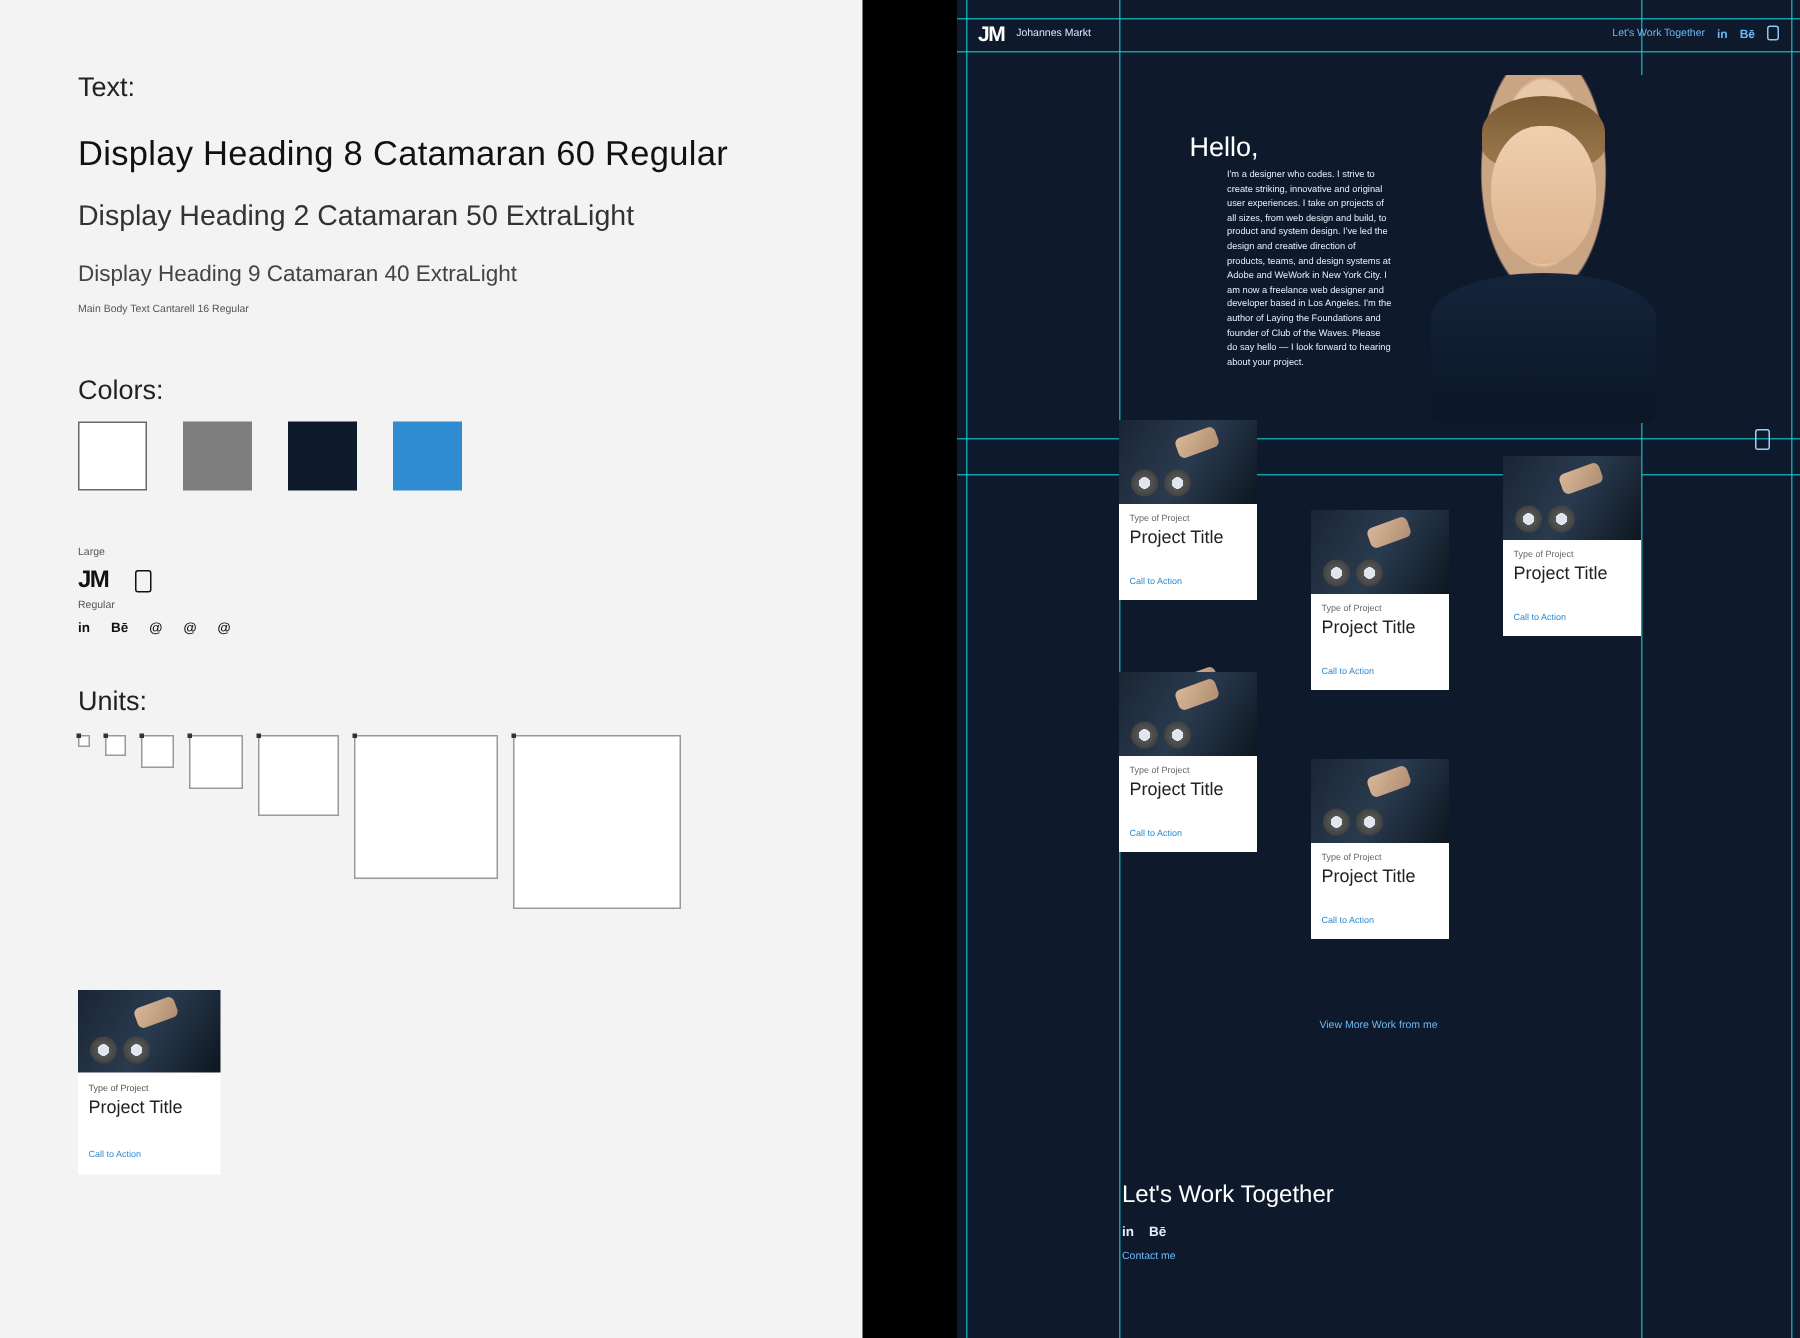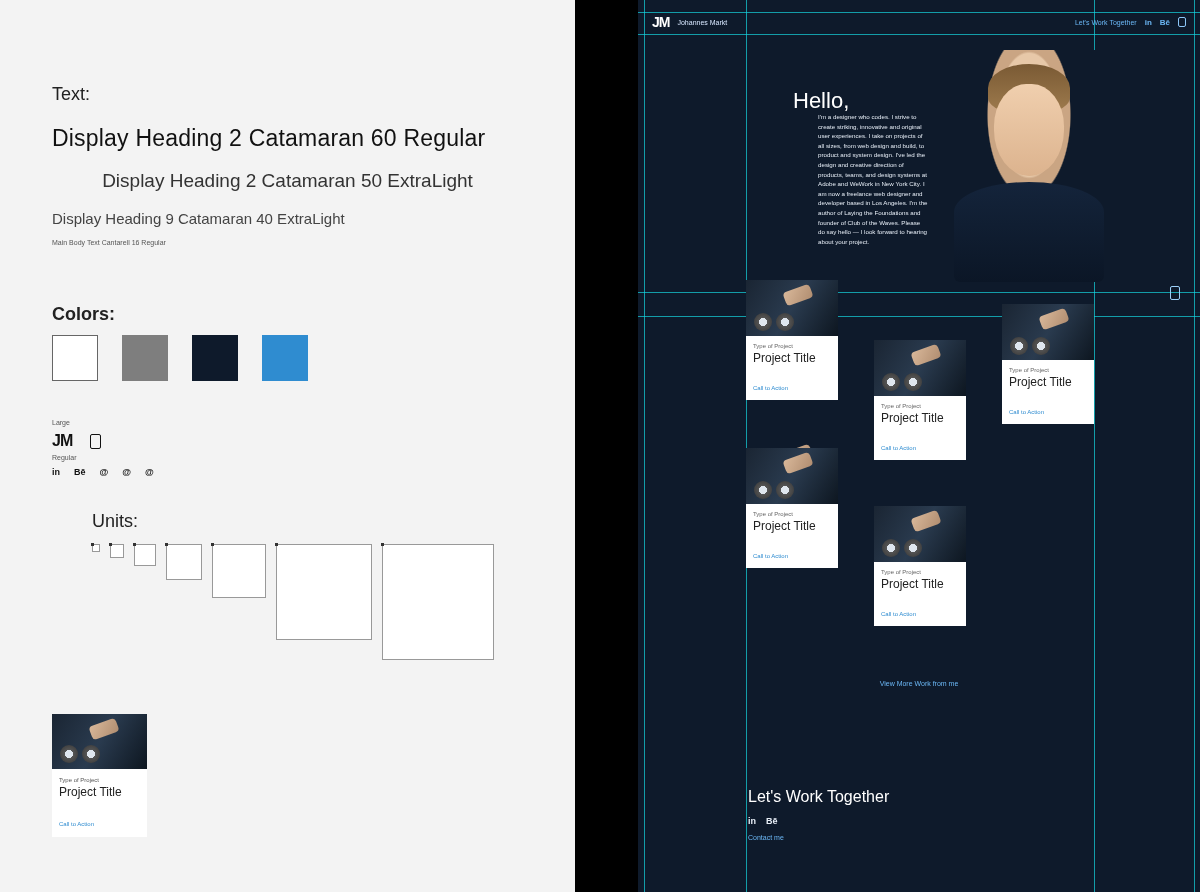--- a/index.html
+++ b/index.html
@@ -4,44 +4,44 @@
 <style>
   * { box-sizing: border-box; margin: 0; padding: 0; }
   html, body { width: 1200px; height: 892px; overflow: hidden; font-family: "Segoe UI", Arial, sans-serif; }
   body { display: flex; background: #000; }
 
   
   .left-board {
     width: 575px; height: 892px; background: #f3f3f3; position: relative;
     padding: 48px 52px 0 52px;
   }
-  .sg-label { font-size: 18px; font-weight: 400; color: #222; margin-top: 36px; }
+  .sg-label { font-size: 18px; font-weight: 400; color: #222; }
   .h1-spec { font-size: 23px; font-weight: 400; color: #111; margin-top: 20px; letter-spacing: .2px; }
-  .h2-spec { font-size: 19px; font-weight: 200; color: #333; margin-top: 18px; text-align: center; }
+  .h2-spec { font-size: 19px; font-weight: 200; color: #333; margin-top: 18px; }
   .h3-spec { font-size: 15px; font-weight: 200; color: #444; margin-top: 18px; }
   .body-spec { font-size: 7px; font-weight: 400; color: #555; margin-top: 12px; }
 
   .section-hdr { font-size: 18px; color: #222; }
-  .sec-colors { margin-top: 58px; font-weight: bold; }
+  .sec-colors { margin-top: 40px; }
   .swatches { display: flex; gap: 24px; margin-top: 10px; }
   .sw { width: 46px; height: 46px; border: 0; }
   .sw.white { background:#fff; border:1px solid #666; }
   .sw.gray  { background:#7e7e7e; }
   .sw.navy  { background:#0e1a2b; }
   .sw.blue  { background:#2f8cd0; }
 
   .sec-icons { margin-top: 38px; }
   .tiny { font-size: 7px; color:#555; display:block; }
   .icon-large-row { display:flex; align-items:center; gap: 18px; margin-top: 6px; margin-bottom:4px;}
   .jm-logo { font-weight:700; font-size:16px; letter-spacing:-1px; color:#111; }
   .sq-icon { width:11px; height:15px; border:1.5px solid #111; border-radius:2px; display:inline-block; }
   .icon-reg-row { display:flex; gap:14px; margin-top:6px; font-size:9px; color:#111; font-weight:700; }
   .icon-reg-row span { display:inline-block; }
 
-  .sec-units { margin-top: 34px; margin-left: 40px; }
+  .sec-units { margin-top: 34px; }
   .units-row { display:flex; align-items:flex-start; gap:10px; margin-top:12px; }
   .unit { background:#fff; border:1px solid #999; position:relative; }
   .unit::before { content:""; position:absolute; top:-2px; left:-2px; width:3px; height:3px; background:#333; }
   .u1{width:8px;height:8px;} .u2{width:14px;height:14px;} .u3{width:22px;height:22px;}
   .u4{width:36px;height:36px;} .u5{width:54px;height:54px;} .u6{width:96px;height:96px;}
   .u7{width:112px;height:116px;}
 
   .sec-cards { margin-top: 54px; }
   .card { width: 95px; background:#fff; margin-top:12px; }
   .card-img { width:100%; height:55px; background:linear-gradient(120deg,#1a2533,#2a3b4f 50%,#0d1620); position:relative; }
@@ -68,21 +68,21 @@
   .hg { height:1px; left:0; right:0; }
 
   .nav { position:absolute; top:14px; left:14px; right:14px; display:flex; align-items:center; justify-content:space-between; }
   .nav-left { display:flex; align-items:center; gap:8px; }
   .jm-sm { font-size:14px; font-weight:700; color:#fff; letter-spacing:-1px; }
   .nav-name { font-size:7px; color:#d7e7ff; }
   .nav-right { display:flex; align-items:center; gap:8px; font-size:7px; color:#6bb7f5; }
   .nav-ico { font-size:8px; font-weight:700; }
   .nav-sq { width:8px; height:10px; border:1px solid #8cc6f7; border-radius:2px; }
 
-  .hello { position:absolute; left:155px; top:88px; font-size:22px; font-weight:500; }
+  .hello { position:absolute; left:155px; top:88px; font-size:18px; font-weight:500; }
   .bio { position:absolute; left:180px; top:112px; width:110px; font-size:6.2px; line-height:1.55; font-weight:400; color:#e6edf6; }
 
   .portrait { position:absolute; top:50px; right:86px; width:170px; height:232px;
               background:radial-gradient(ellipse at 50% 28%, #e7c8a8 0 26%, #caa583 27% 34%, transparent 35%),
                          radial-gradient(ellipse at 50% 18%, #8a6a3f 0 20%, transparent 21%),
                          linear-gradient(#0e1a2b,#0e1a2b);
               border-radius:6px; }
   .portrait::after{ content:""; position:absolute; bottom:0; left:10px; right:10px; height:100px;
               background:linear-gradient(180deg,#14243b 0,#0b1626 100%); border-radius:50% 50% 6px 6px / 30% 30% 6px 6px; }
   .portrait .face{ position:absolute; top:34px; left:50px; width:70px; height:92px;
@@ -110,21 +110,21 @@
   .footer { position:absolute; left:110px; top:788px; }
   .footer-h { font-size:16px; font-weight:500; color:#fff; }
   .footer-icons { margin-top:10px; font-size:9px; font-weight:700; display:flex; gap:10px; color:#e6edf6;}
   .footer-contact { margin-top:8px; font-size:7px; color:#6bb7f5; }
 </style>
 </head>
 <body>
 
 <div class="left-board">
   <div class="sg-label">Text:</div>
-  <div class="h1-spec">Display Heading 2 Catamaran 60 Regular</div>
+  <div class="h1-spec">Display Heading 8 Catamaran 60 Regular</div>
   <div class="h2-spec">Display Heading 2 Catamaran 50 ExtraLight</div>
   <div class="h3-spec">Display Heading 9 Catamaran 40 ExtraLight</div>
   <div class="body-spec">Main Body Text Cantarell 16 Regular</div>
 
   <div class="sec-colors">
     <div class="section-hdr">Colors:</div>
     <div class="swatches">
       <div class="sw white"></div>
       <div class="sw gray"></div>
       <div class="sw navy"></div>

